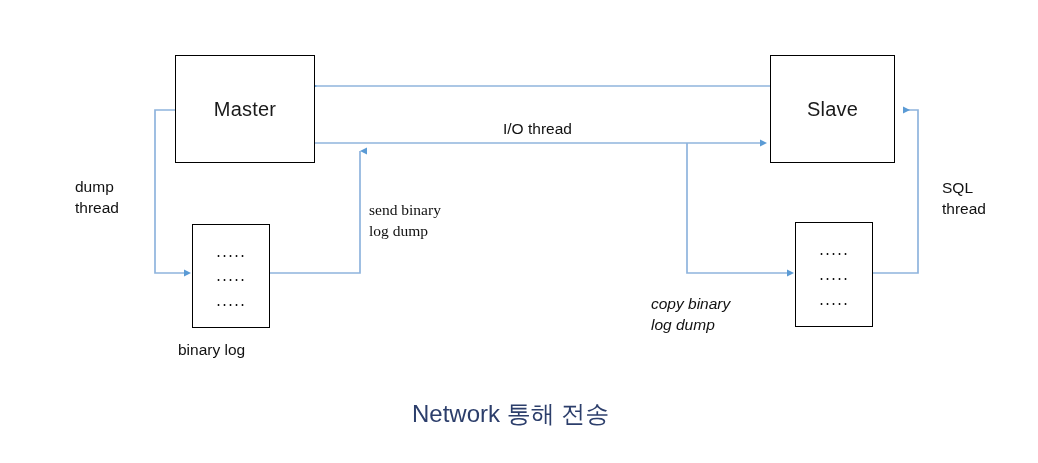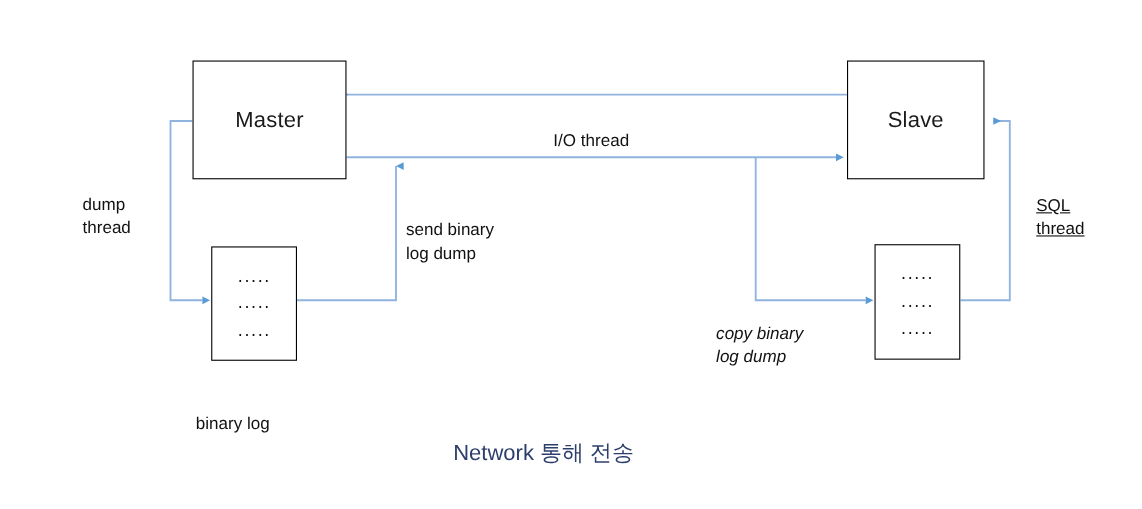--- a/index.html
+++ b/index.html
@@ -54,21 +54,21 @@
   }
   .edge-label {
     position: absolute;
     font-size: 15.5px;
     color: #111111;
     white-space: pre;
     line-height: 1.38;
   }
   .caption {
     position: absolute;
-    font-size: 20px;
+    font-size: 24px;
     color: #2c3e6b;
     white-space: pre;
   }
 </style>
 </head>
 <body>
 
 <div id="canvas">
 
   <svg class="wires" viewBox="0 0 1038 463" xmlns="http://www.w3.org/2000/svg">
@@ -115,38 +115,38 @@
 
   <div class="node-box" style="left:770px; top:55px; width:125px; height:108px;">
     <span class="node-label">Slave</span>
   </div>
 
   <div class="log-box" style="left:192px; top:224px; width:78px; height:104px;">
     <span class="dots">․․․․․</span>
     <span class="dots">․․․․․</span>
     <span class="dots">․․․․․</span>
   </div>
-  <div class="edge-label" style="left:178px; top:339px;margin-top:36px;">binary log</div>
+  <div class="edge-label" style="left:178px; top:339px;">binary log</div>
 
   <div class="log-box" style="left:795px; top:222px; width:78px; height:105px;">
     <span class="dots">․․․․․</span>
     <span class="dots">․․․․․</span>
     <span class="dots">․․․․․</span>
   </div>
 
 
   <div class="edge-label" style="left:503px; top:118px;">I/O thread</div>
 
   <div class="edge-label" style="left:43px; top:176px;margin-left:32px;">dump
 thread</div>
 
-  <div class="edge-label" style="left:369px; top:199px;">send binary
+  <div class="edge-label" style="left:369px; top:199px;font-family:Liberation Serif, serif;">send binary
 log dump</div>
 
   <div class="edge-label" style="left:651px; top:293px;font-style:italic;">copy binary
 log dump</div>
 
-  <div class="edge-label" style="left:942px; top:177px;text-decoration:underline;">SQL
+  <div class="edge-label" style="left:942px; top:177px;">SQL
 thread</div>
 
   <div class="caption" style="left:412px; top:398px;">Network 통해 전송</div>
 
 </div>
 
 </body></html>

